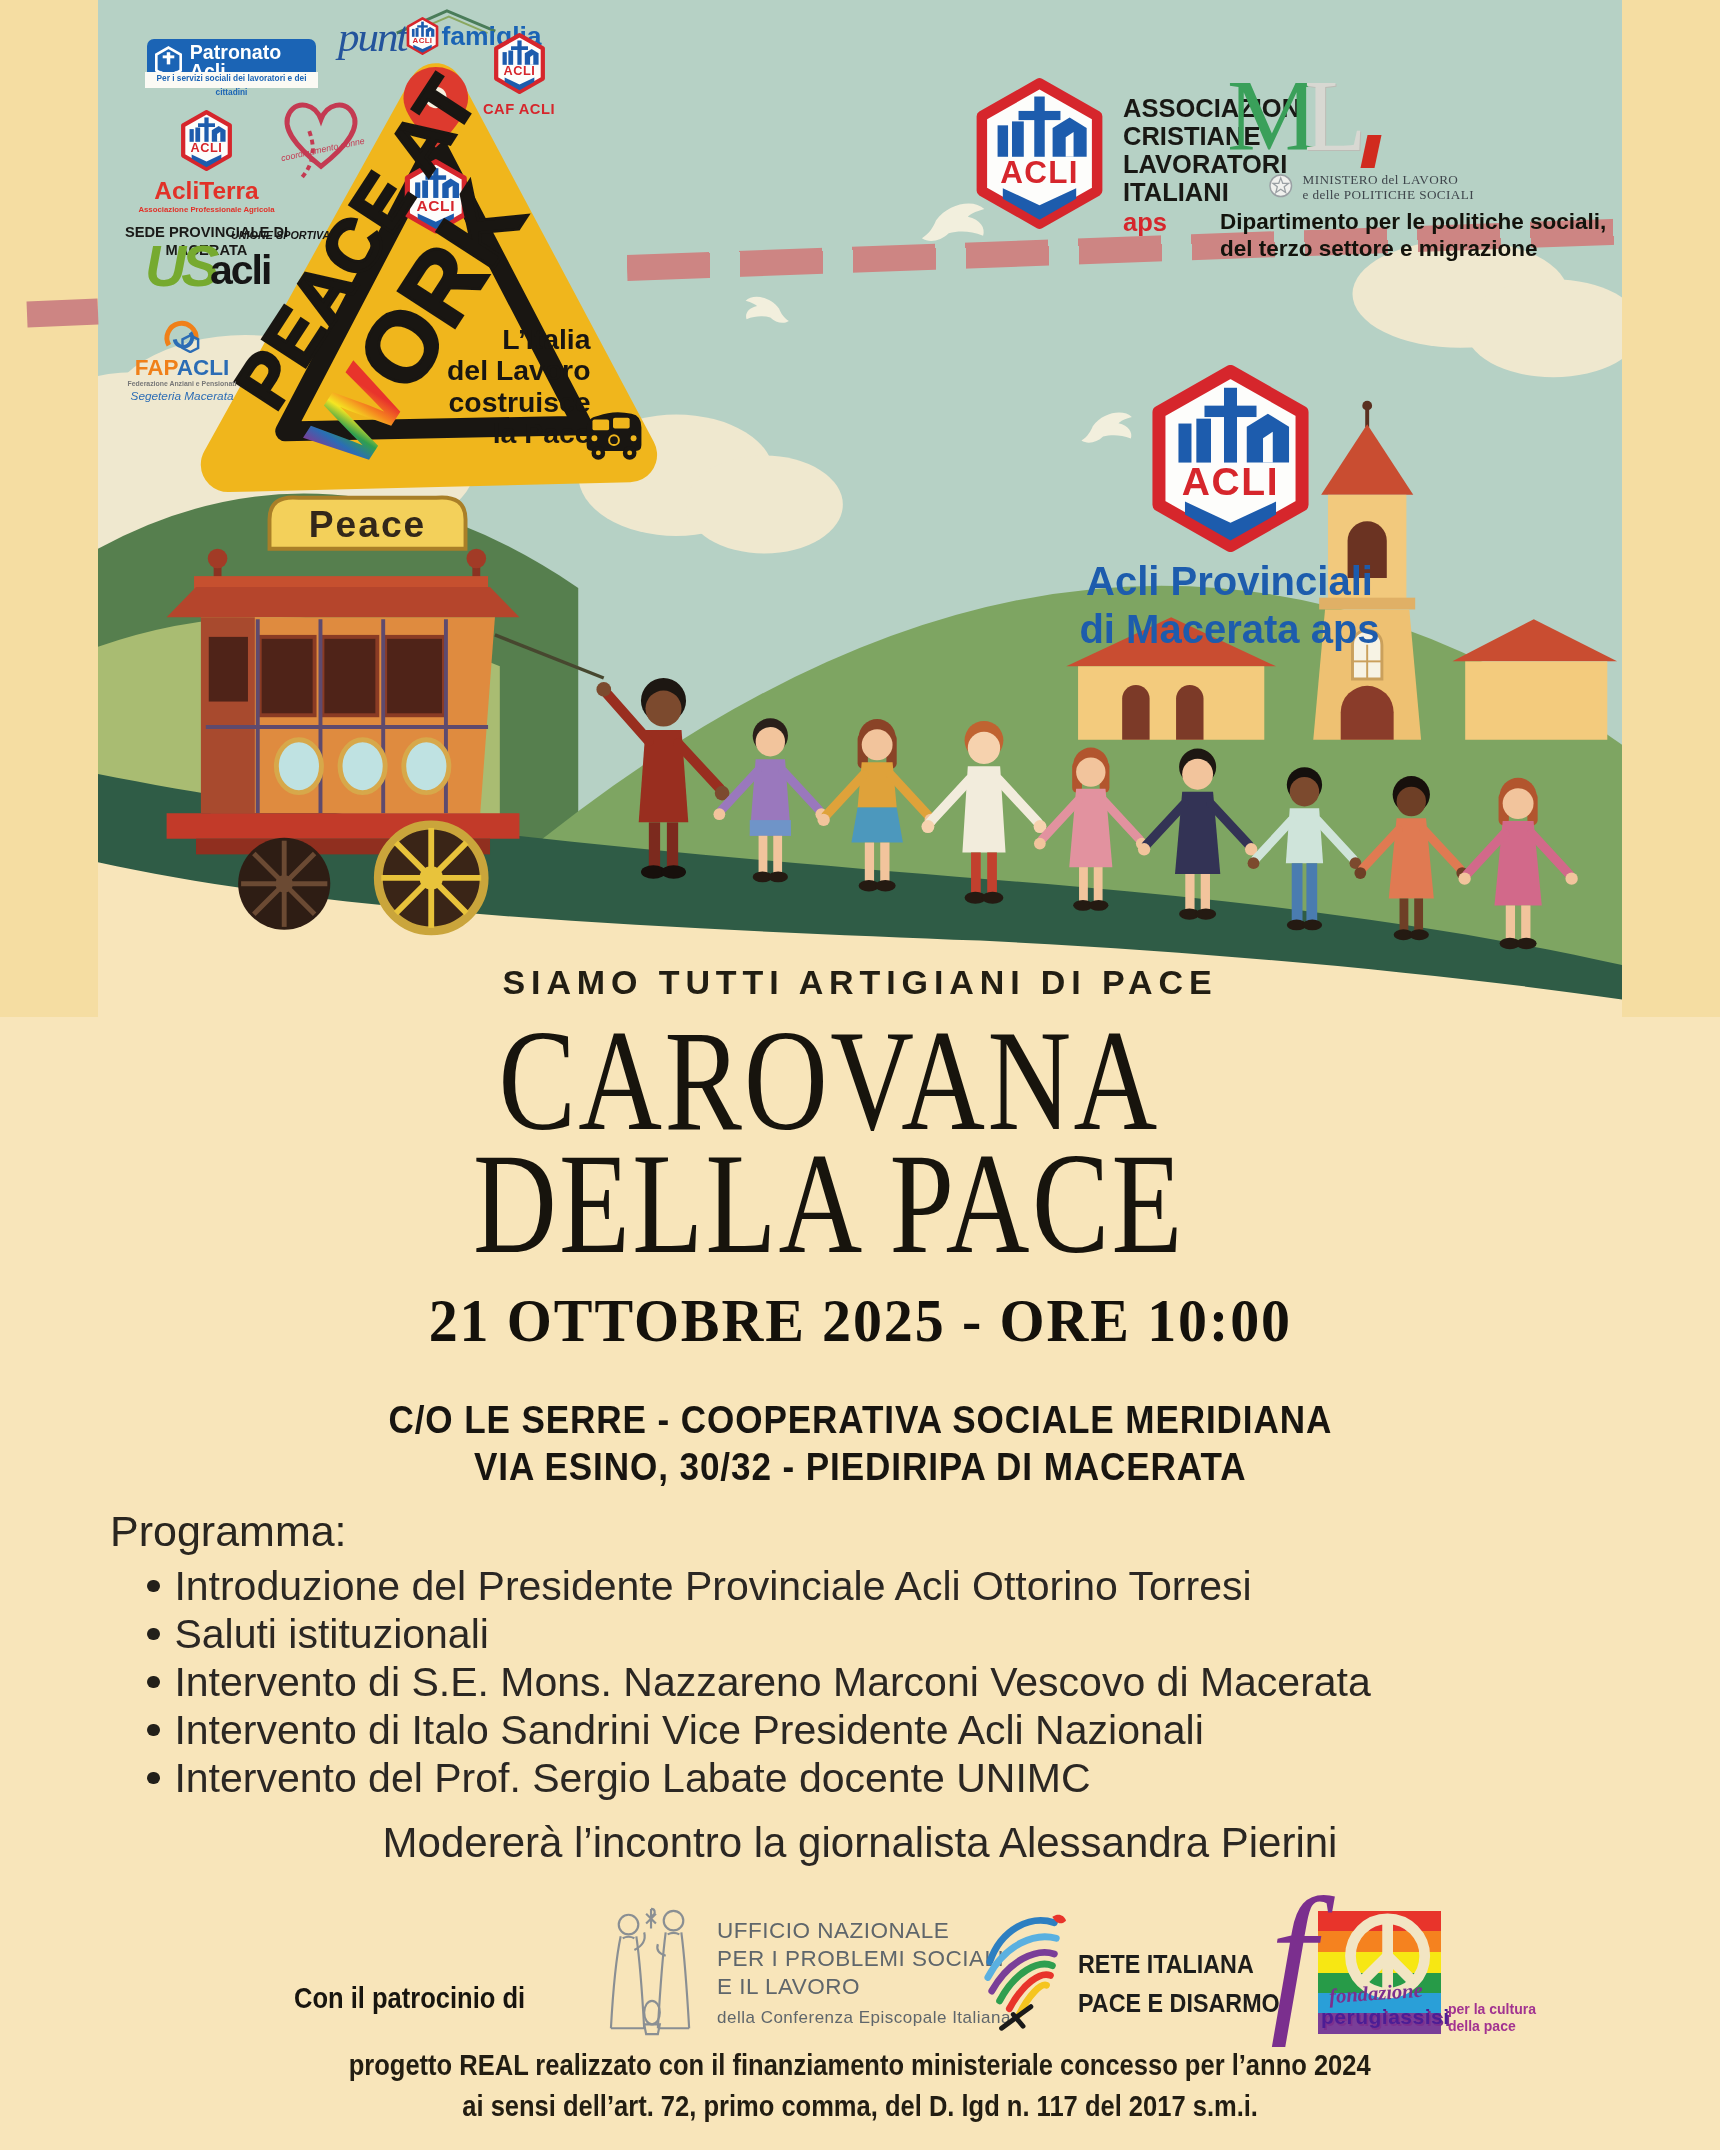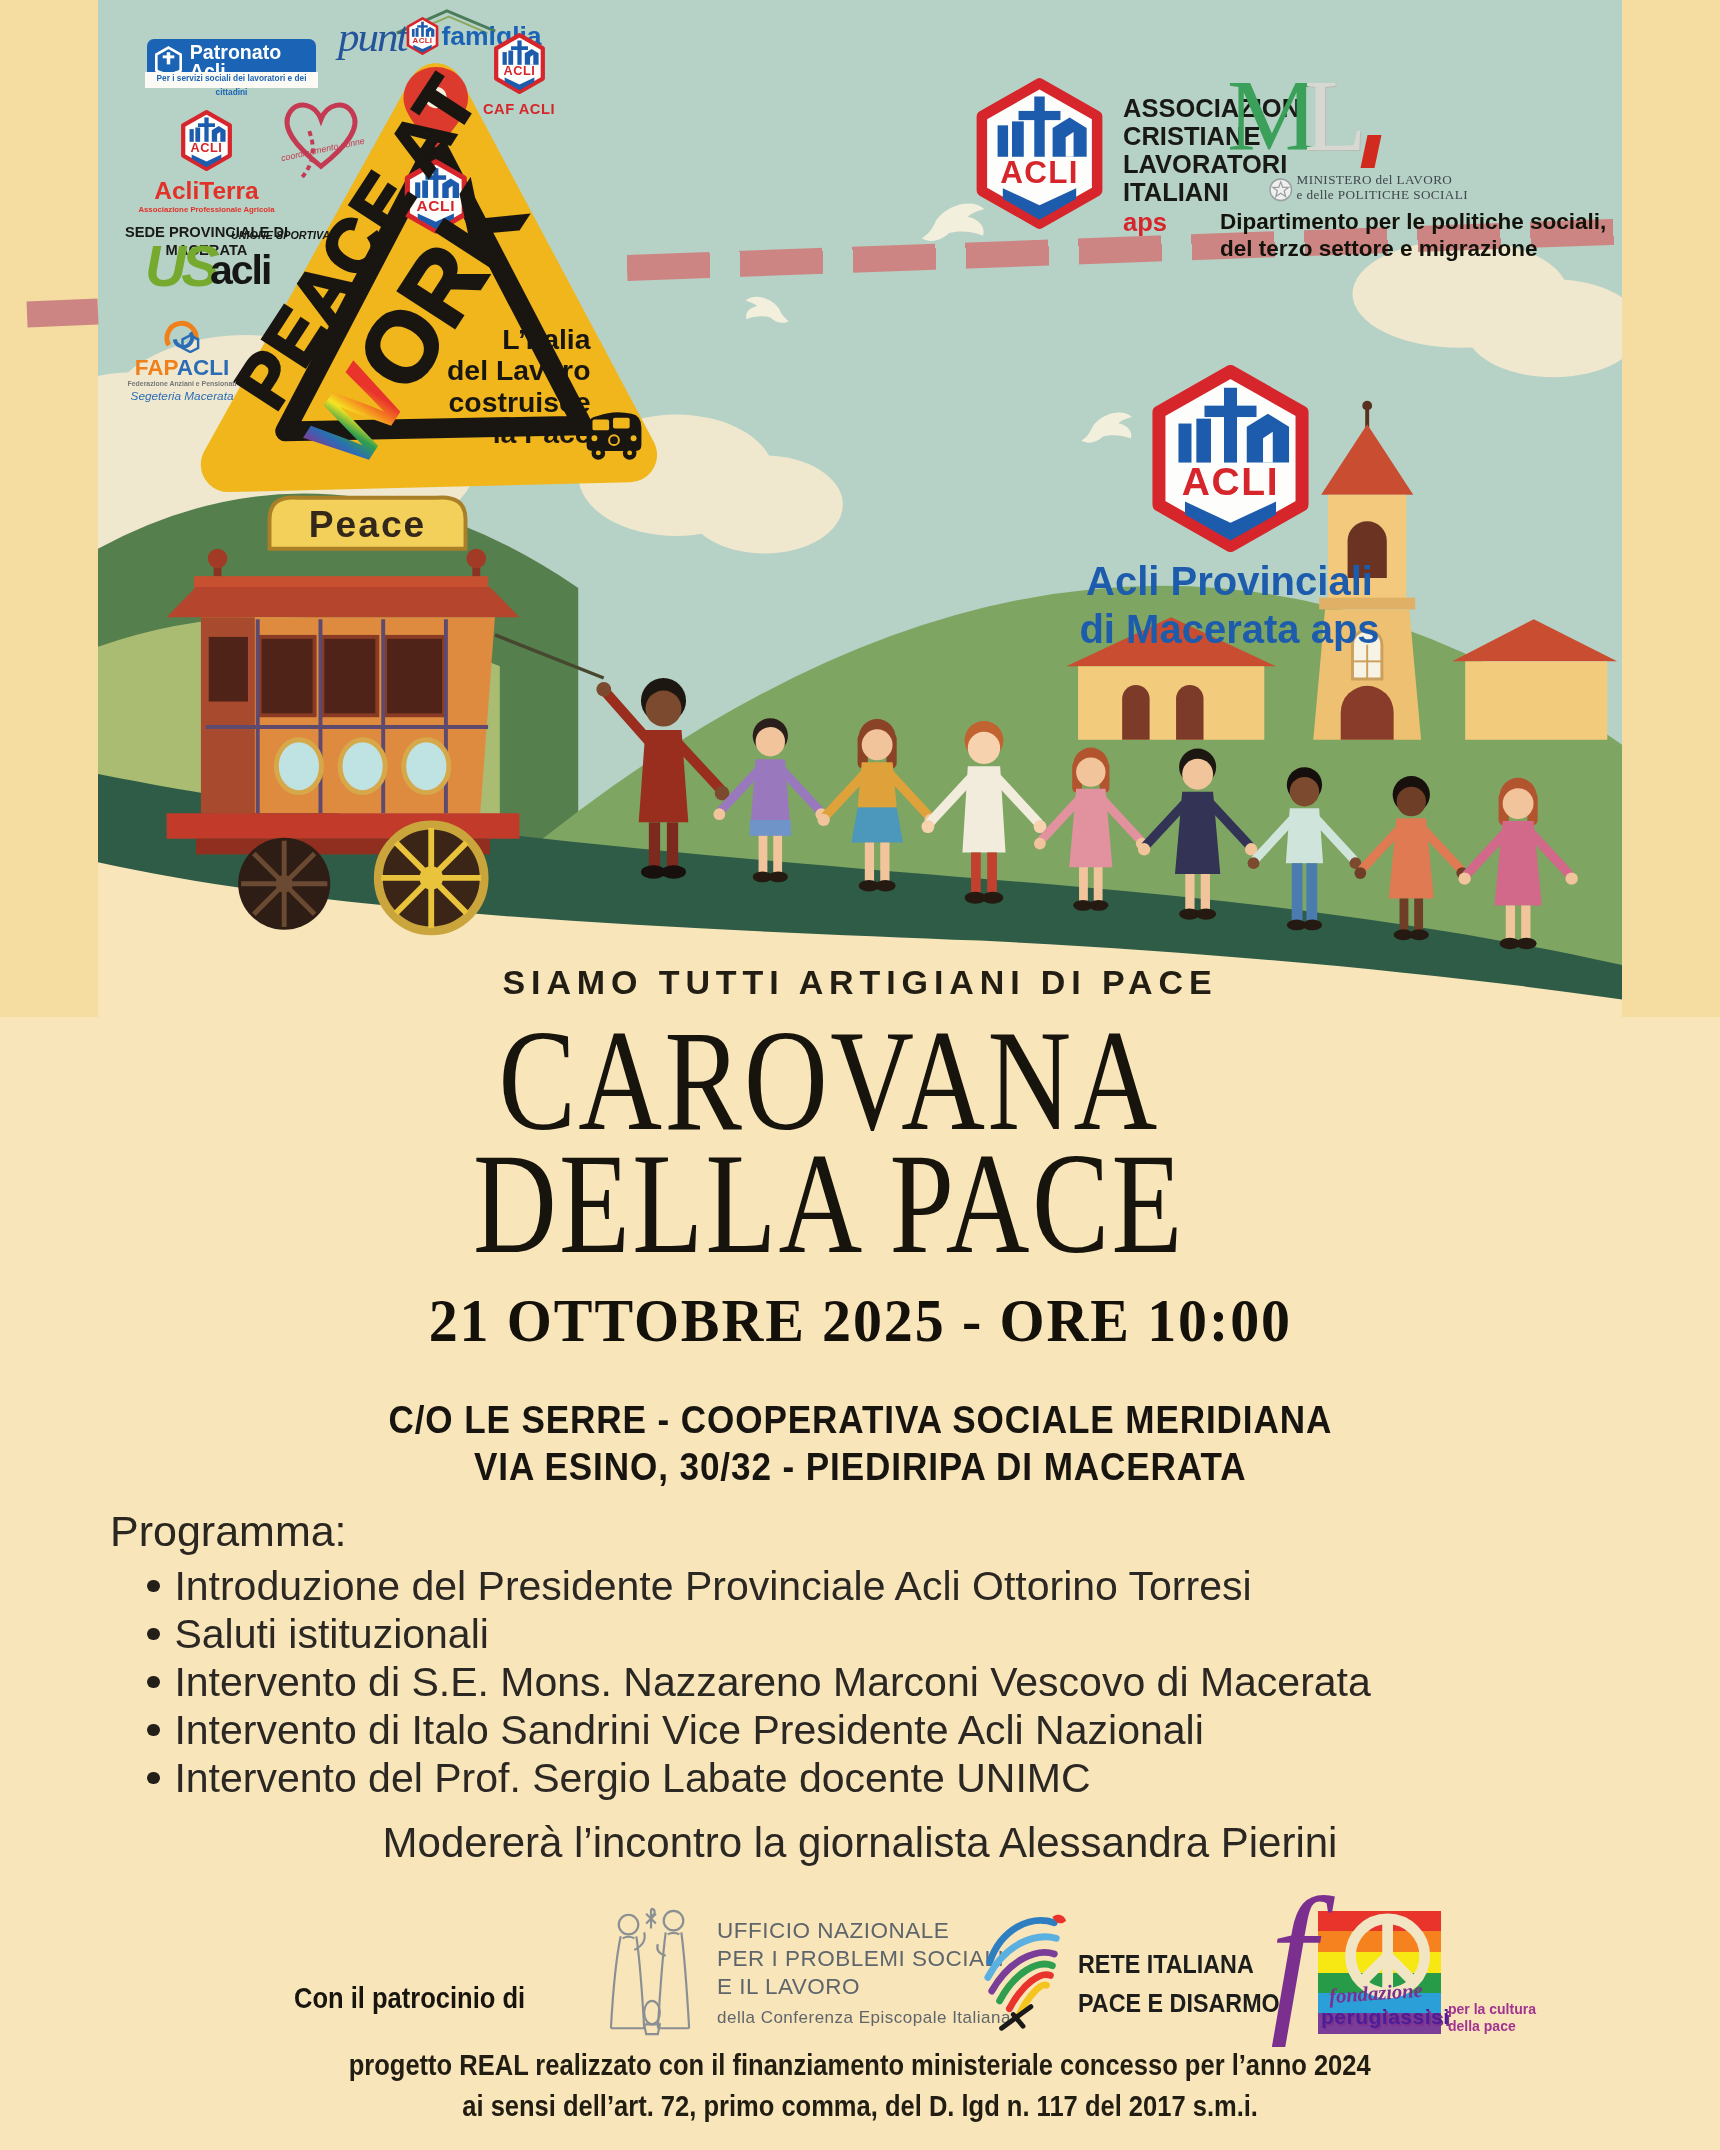--- a/index.html
+++ b/index.html
@@ -38,21 +38,21 @@
   .fap-fap{color:#f08019}.fap-acli{color:#2b6cb5}
   .fap-tag{font-size:6.9px;color:#777;font-weight:700}
   .fap-seat{font-style:italic;font-weight:400;font-size:11.8px;color:#2b6cb5;margin-top:2px}
   .sign{left:191px;top:49px;width:470px;height:469px;z-index:5}
   .acli-block-hex{left:974px;top:78px;z-index:6}
   .acli-block-text{left:1123px;top:94px;font-weight:700;font-size:25.5px;line-height:28px;color:#191915;z-index:6}
   .acli-aps{color:#d6262c;margin-top:2px}
   .ml{left:1227px;top:65px;z-index:6;font-family:"Liberation Serif",serif;font-size:102px;line-height:102px;letter-spacing:-13.7px}
   .ml-m{color:#3aa05a}.ml-l{color:#d8d8d2;text-shadow:1px 1px 0 #bcbcb6}
   .ml-red{left:1364px;top:135px;width:13.7px;height:33px;background:#d12b1f;transform:skewX(-12deg);z-index:6}
-  .ministero{left:1268px;top:173px;z-index:6;display:flex;align-items:flex-end;gap:3px}
+  .ministero{left:1268px;top:173px;z-index:6;display:flex;align-items:flex-start;gap:9px}
   .ministero-name{font-family:"Liberation Serif",serif;font-size:13.2px;line-height:14.7px;color:#3f464c;letter-spacing:0.4px}
   .dipartimento{left:1220px;top:208px;font-weight:700;font-size:22.5px;line-height:27.4px;color:#13130c;z-index:6}
   .acliprov-hex{left:1149px;top:365px;z-index:6}
   .acliprov-text{left:1068px;top:557px;width:323px;text-align:center;font-weight:700;font-size:40px;
      line-height:48px;color:#1d5cad;z-index:6}
   
   .row{left:0;width:1720px;text-align:center}
   .cx{display:inline-block;transform-origin:center;white-space:nowrap}
   .tagline{top:963px;font-size:34px;font-weight:700;letter-spacing:5.9px;color:#221e13;z-index:7}
   .title{top:1019px;z-index:7;transform:translateX(-31px)}

